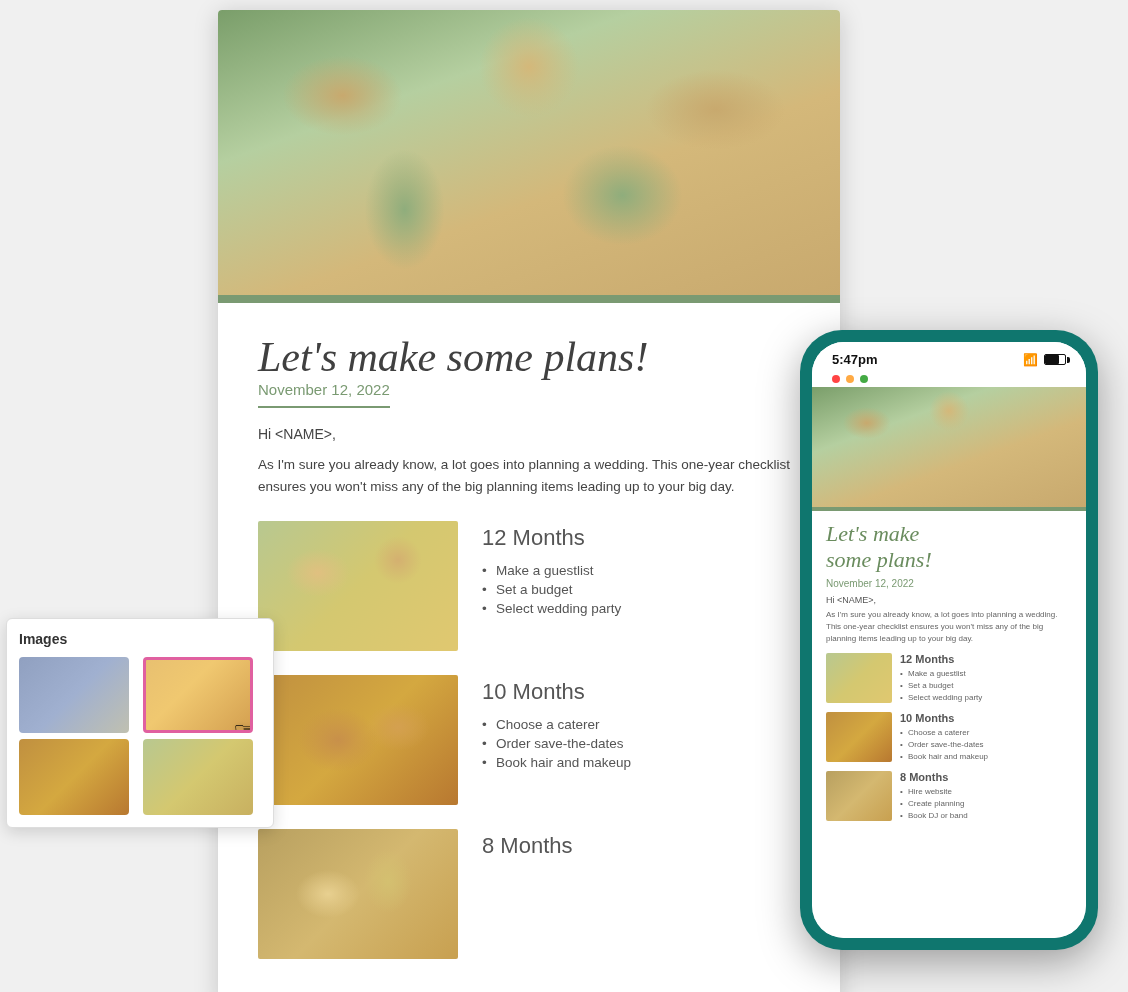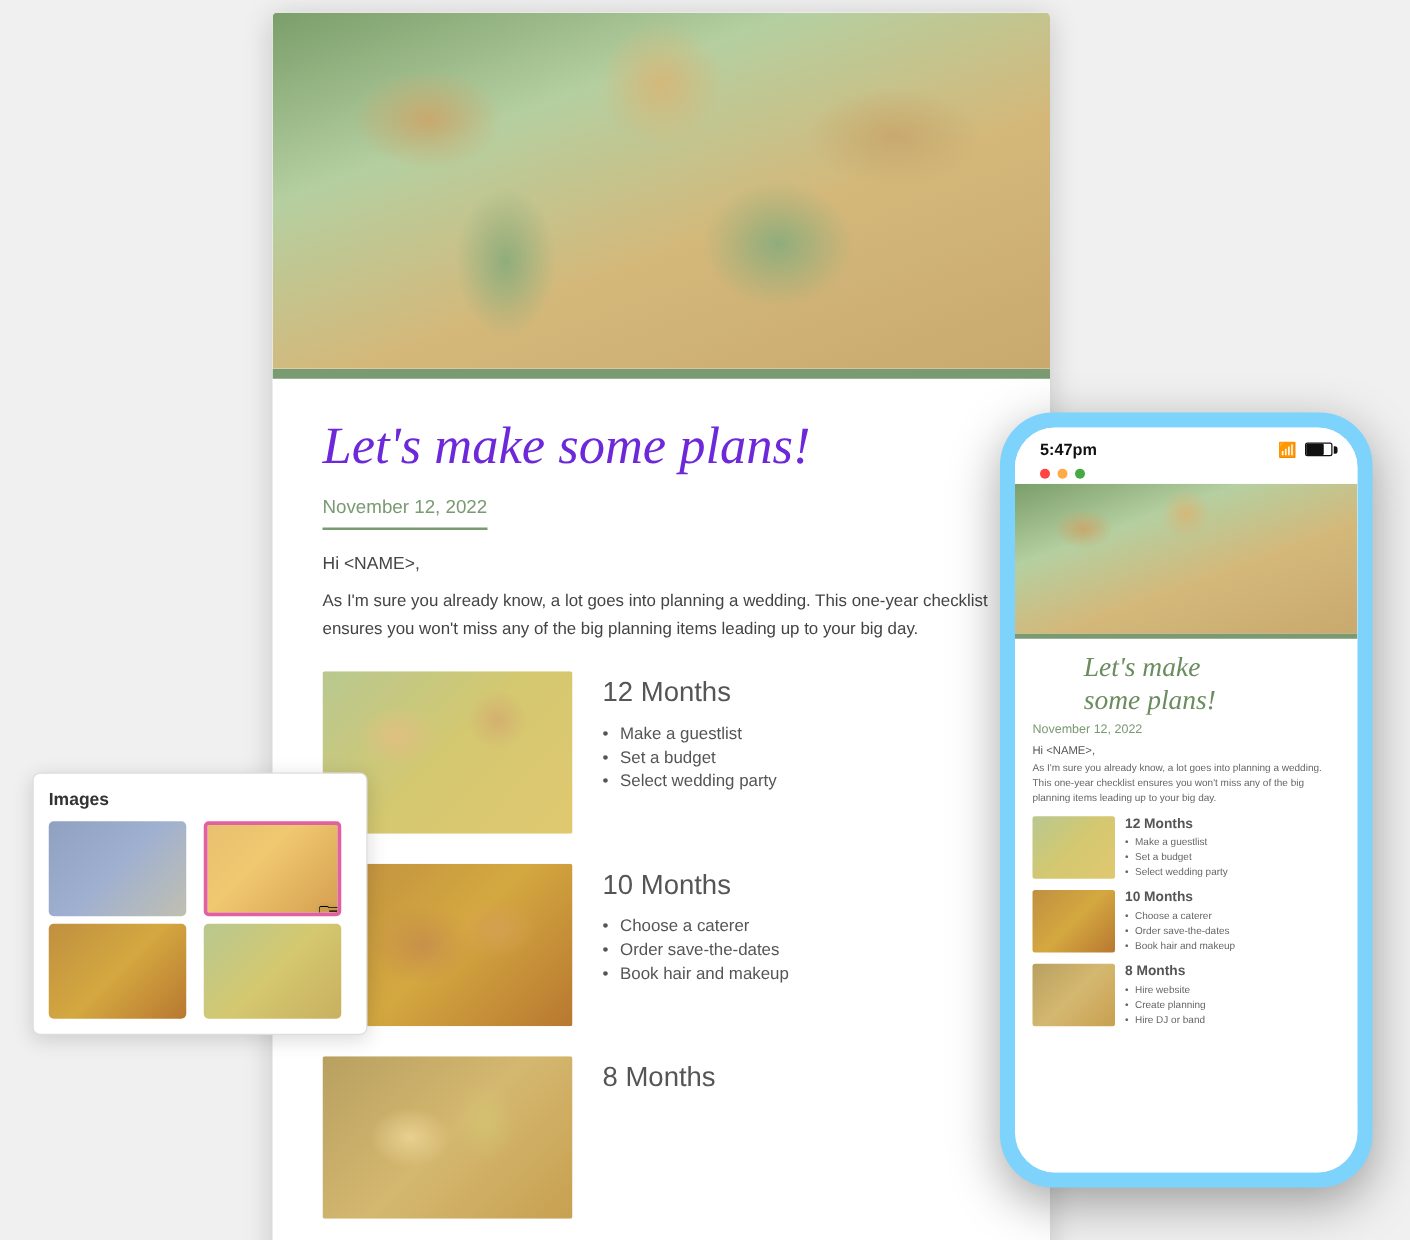--- a/index.html
+++ b/index.html
@@ -56,23 +56,23 @@
     }
 
     .email-body {
       padding: 30px 40px 20px 40px;
     }
 
     .email-title {
       font-family: Georgia, 'Times New Roman', serif;
       font-style: italic;
       font-size: 42px;
-      color: #6d28d9;
+      color: #404040;
       line-height: 1.15;
-      margin-bottom: 16px;
+      margin-bottom: 0;
     }
 
     .email-date {
       font-size: 15px;
       color: #7a9a72;
       border-bottom: 2px solid #7a9a72;
       padding-bottom: 8px;
       margin-bottom: 18px;
       display: inline-block;
     }
@@ -155,21 +155,21 @@
       content: '•';
       position: absolute;
       left: 0;
       color: #555;
     }
 
     
     .images-panel {
       position: absolute;
       top: 618px;
-      left: 26px;
+      left: 6px;
       width: 268px;
       background: #fff;
       border: 1px solid #ddd;
       border-radius: 6px;
       box-shadow: 0 4px 16px rgba(0,0,0,0.15);
       padding: 12px;
       z-index: 10;
     }
 
     .images-panel-title {
@@ -217,21 +217,21 @@
       filter: drop-shadow(1px 1px 2px rgba(0,0,0,0.4));
     }
 
     
     .phone-mockup {
       position: absolute;
       top: 330px;
       left: 800px;
       width: 298px;
       height: 620px;
-      background: #7dd3fc;
+      background: #0f766e;
       border-radius: 42px;
       padding: 12px;
       box-shadow: 0 12px 40px rgba(0,0,0,0.35);
       z-index: 5;
     }
 
     .phone-screen {
       width: 100%;
       height: 100%;
       background: #fff;
@@ -333,21 +333,20 @@
       overflow: hidden;
     }
 
     .phone-title {
       font-family: Georgia, serif;
       font-style: italic;
       font-size: 22px;
       color: #6a8c5e;
       line-height: 1.2;
       margin-bottom: 4px;
-      margin-left: 41px;
     }
 
     .phone-date {
       font-size: 10px;
       color: #7a9a72;
       margin-bottom: 6px;
     }
 
     .phone-greeting {
       font-size: 9px;
@@ -541,21 +540,21 @@
           </div>
         </div>
 
         <div class="phone-section">
           <div class="phone-section-img phone-section-img-8"></div>
           <div class="phone-section-content">
             <div class="phone-section-heading">8 Months</div>
             <ul class="phone-section-list">
               <li>Hire website</li>
               <li>Create planning</li>
-              <li>Hire DJ or band</li>
+              <li>Book DJ or band</li>
             </ul>
           </div>
         </div>
       </div>
     </div>
 
     <div class="phone-fade"></div>
   </div>
 </div>
 

